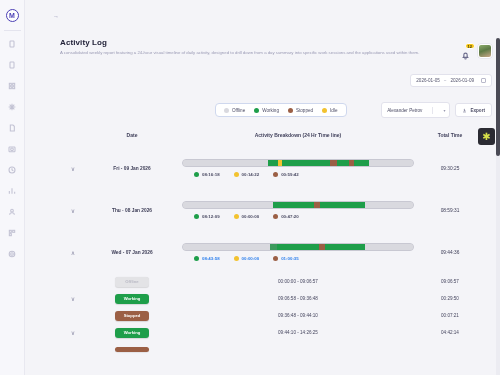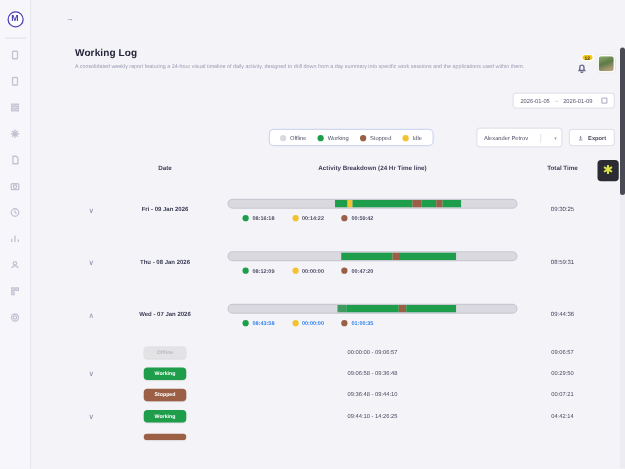--- a/index.html
+++ b/index.html
@@ -258,21 +258,21 @@
         <svg viewBox="0 0 12 12">
             <path d="M3 8.5h6l-.8-1.2V5a2.2 2.2 0 0 0-4.4 0v2.3z"></path>
             <path d="M5 9.6a1 1 0 0 0 2 0"></path>
           </svg>
         <span class="bell-badge">12</span>
       </div>
       <div class="avatar"></div>
     </div>
 
     <div class="page-head">
-      <div class="page-title">Working Log</div>
+      <div class="page-title">Activity Log</div>
       <div class="page-sub">A consolidated weekly report featuring a 24-hour visual timeline of daily activity, designed to drill down from a day summary into specific work sessions and the applications used within them.</div>
     </div>
 
     <div class="daterange">
       <span>2026-01-05</span>
       <span class="dr-dash">~</span>
       <span>2026-01-09</span>
       <span class="dr-cal"></span>
     </div>
 

